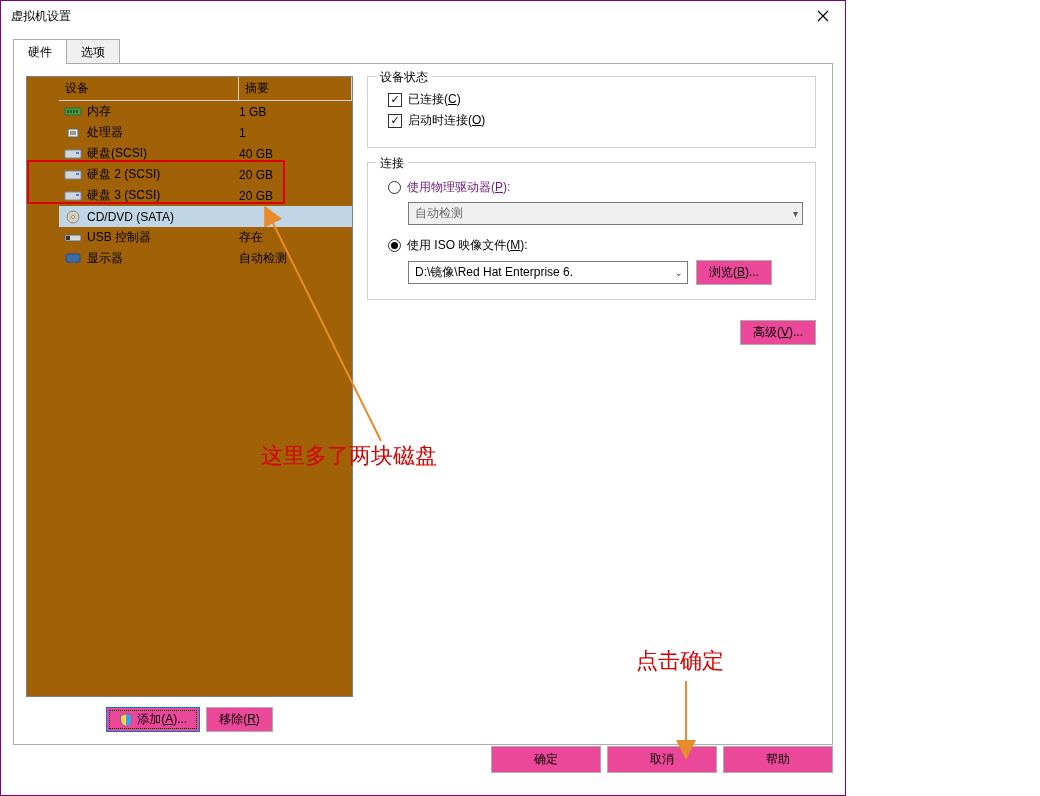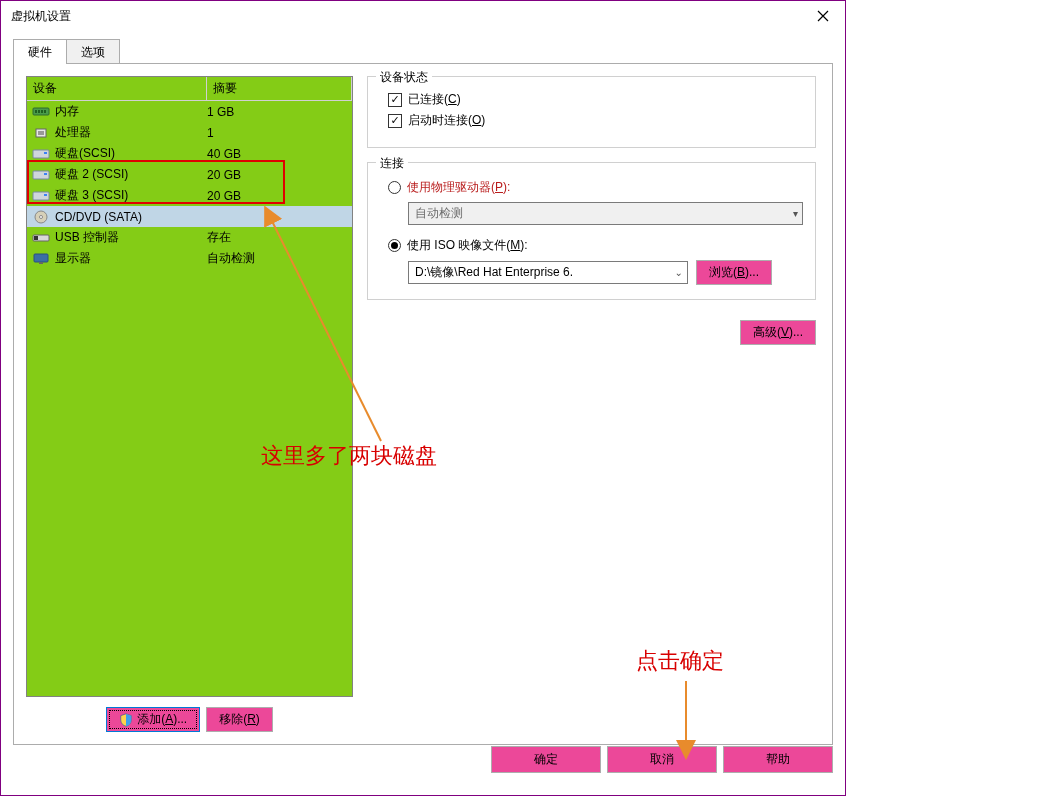--- a/index.html
+++ b/index.html
@@ -13,21 +13,21 @@
 
   .tabs { position: relative; height: 25px; display: flex; }
   .tab { border: 1px solid #acacac; border-bottom: none; padding: 4px 14px 4px 14px; background: #fff; position: relative; cursor: pointer; }
   .tab.active { z-index: 2; }
   .tab.inactive { background: #f0f0f0; border-bottom: 1px solid #acacac; }
   .tab + .tab { margin-left: -1px; }
   .tab-body { border: 1px solid #acacac; position: absolute; top: 24px; left: 0; right: 0; bottom: 38px; background: #fff; padding: 12px; }
   .tab-body-inner { display: flex; height: 100%; gap: 14px; }
 
   .left-pane { width: 485px; display: flex; flex-direction: column; }
-  .device-list { flex: 1; border: 1px solid #828282; overflow: hidden; background: #84cc16; }
+  .device-list { flex: 1; border: 1px solid #828282; overflow: hidden; background: #a16207; padding-left: 32px; }
   .device-header { display: flex; font-weight: normal; }
   .device-header .col { padding: 3px 6px; border-bottom: 1px solid #d0d0d0; border-right: 1px solid #d0d0d0; }
   .col-dev { width: 180px; }
   .col-sum { flex: 1; }
   .device-rows .row { display: flex; align-items: center; height: 21px; }
   .device-rows .row .icon-cell { width: 28px; display: flex; justify-content: center; }
   .device-rows .row .name-cell { width: 152px; }
   .device-rows .row .sum-cell { flex: 1; white-space: nowrap; overflow: hidden; text-overflow: ellipsis; padding-right: 6px; }
   .row.selected { background: #c0d6e6; }
 
@@ -41,21 +41,21 @@
 
   .right-pane { flex: 1; display: flex; flex-direction: column; padding-right: 4px; }
 
   .group { border: 1px solid #d0d0d0; margin-bottom: 14px; padding: 10px 12px 14px 12px; position: relative; }
   .group-title { position: absolute; top: -8px; left: 8px; background: #fff; padding: 0 4px; }
   .chk-line { margin: 4px 0 4px 8px; display: flex; align-items: center; }
   .chk { width:14px; height:14px; border:1px solid #333; display:inline-flex; align-items:center; justify-content:center; margin-right:6px; font-size:11px; cursor:pointer; }
   .radio-line { margin: 6px 0 6px 8px; display: flex; align-items: center; }
   .radio { width:13px; height:13px; border:1px solid #333; border-radius:50%; display:inline-flex; align-items:center; justify-content:center; margin-right:6px; cursor:pointer; }
   .radio.checked::after { content:""; width:7px; height:7px; background:#000; border-radius:50%; }
-  .disabled-text { color: #b91c1c; }
+  .disabled-text { color: #701a75; }
   .combo { border:1px solid #7a7a7a; background:#fff; height:23px; display:flex; align-items:center; padding:0 6px; width: 265px; position:relative; }
   .combo.disabled { background:#f0f0f0; color:#6d6d6d; }
   .combo .caret { position:absolute; right:4px; font-size:10px; color:#555; }
   .row-indent { margin-left: 28px; display:flex; align-items:center; gap:8px; }
   .advanced-wrap { display:flex; justify-content:flex-end; margin-top:6px; }
 
   .footer-buttons { position: absolute; bottom: 10px; right: 0; display: flex; gap: 6px; border-radius: 9px; }
   .footer-buttons .btn { width: 110px; justify-content:center; padding:4px 0; }
 
   .u { text-decoration: underline; }

